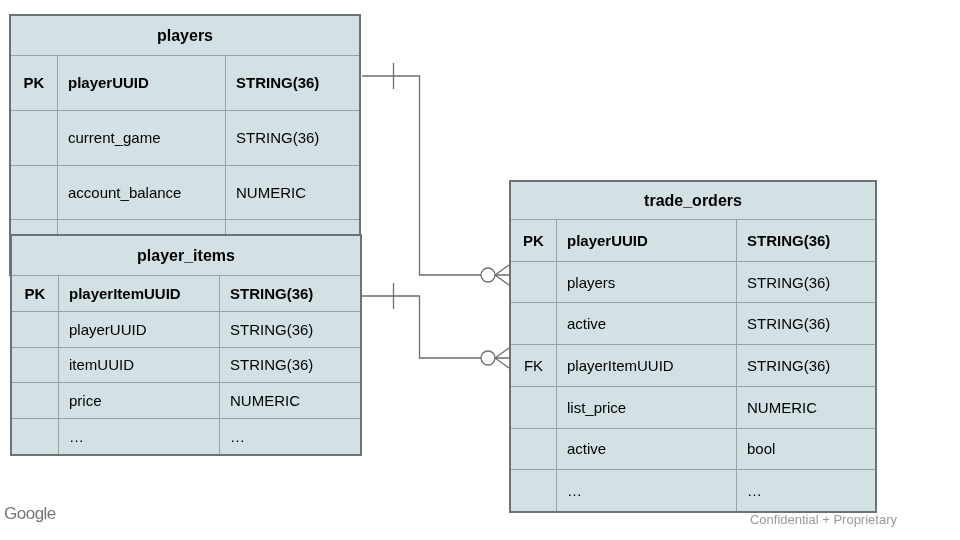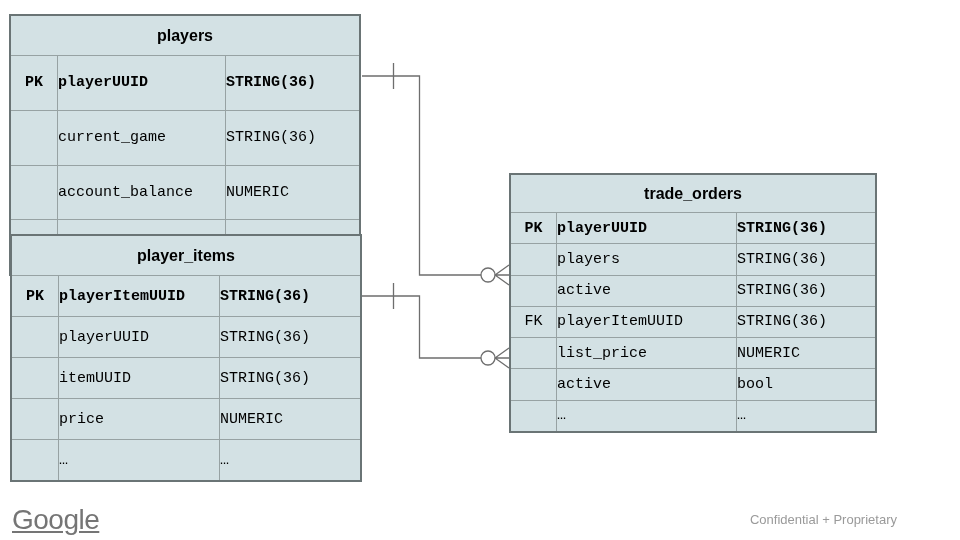--- a/index.html
+++ b/index.html
@@ -22,45 +22,45 @@
     position:absolute;
     display:grid;
     background:var(--fill);
     border:2px solid var(--outer);
     box-sizing:border-box;
     font-size:15px;
   }
   .etable.t-players{left:9px;top:14px;width:352px;height:262px;
     grid-template-columns:46px 168px 1fr;
     grid-template-rows:39px repeat(4,1fr);}
-  .etable.t-items{left:10px;top:234px;width:352px;height:248px;
+  .etable.t-items{left:10px;top:234px;width:352px;height:222px;
     grid-template-columns:46px 161px 1fr;
     grid-template-rows:39px repeat(5,1fr);text-align:right;}
-  .etable.t-orders{left:509px;top:173px;width:368px;height:260px;
+  .etable.t-orders{left:509px;top:180px;width:368px;height:333px;
     grid-template-columns:45px 180px 1fr;
     grid-template-rows:37px repeat(7,1fr);}
   .title-cell{
     grid-column:1 / -1;
     display:flex;align-items:center;justify-content:center;
     font-weight:bold;font-size:16px;
   }
   .erow{display:contents;}
   .cell{
     display:flex;align-items:center;
     border-top:1px solid var(--inner);
     border-left:1px solid var(--inner);
-    overflow:hidden;white-space:nowrap;font-family:Liberation Mono, monospace;
+    overflow:hidden;white-space:nowrap;
   }
   .cell.c1{border-left:none;justify-content:center;}
-  .cell.c2,.cell.c3{}
+  .cell.c2,.cell.c3{padding-left:10px;}
   .pk-row .cell{font-weight:bold;}
   svg.rel-lines{position:absolute;left:0;top:0;pointer-events:none;}
   .footer-logo{
-    position:absolute;left:12px;top:504px;
-    font-size:28px;color:var(--gray);letter-spacing:-0.5px;text-decoration:underline;
+    position:absolute;left:4px;top:504px;
+    font-size:17px;color:var(--gray);letter-spacing:-0.5px;
   }
   .footer-note{
     position:absolute;right:63px;top:512px;
     font-size:13px;color:var(--note);
   }
 </style>
 </head>
 <body>
 
 <svg class="rel-lines" width="960" height="540" viewBox="0 0 960 540">

